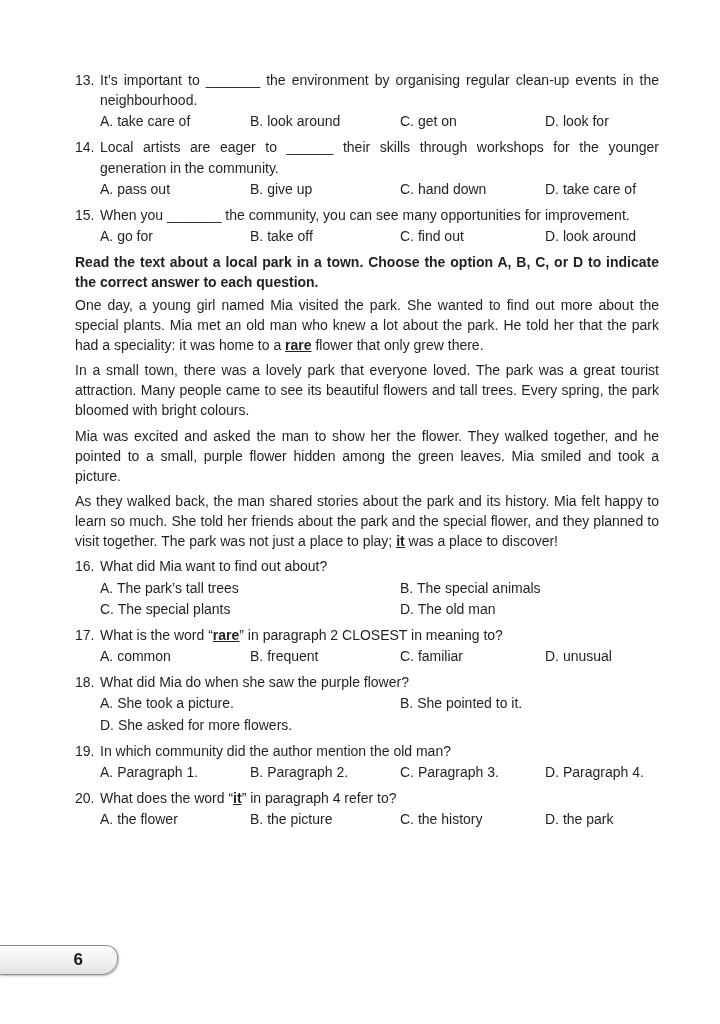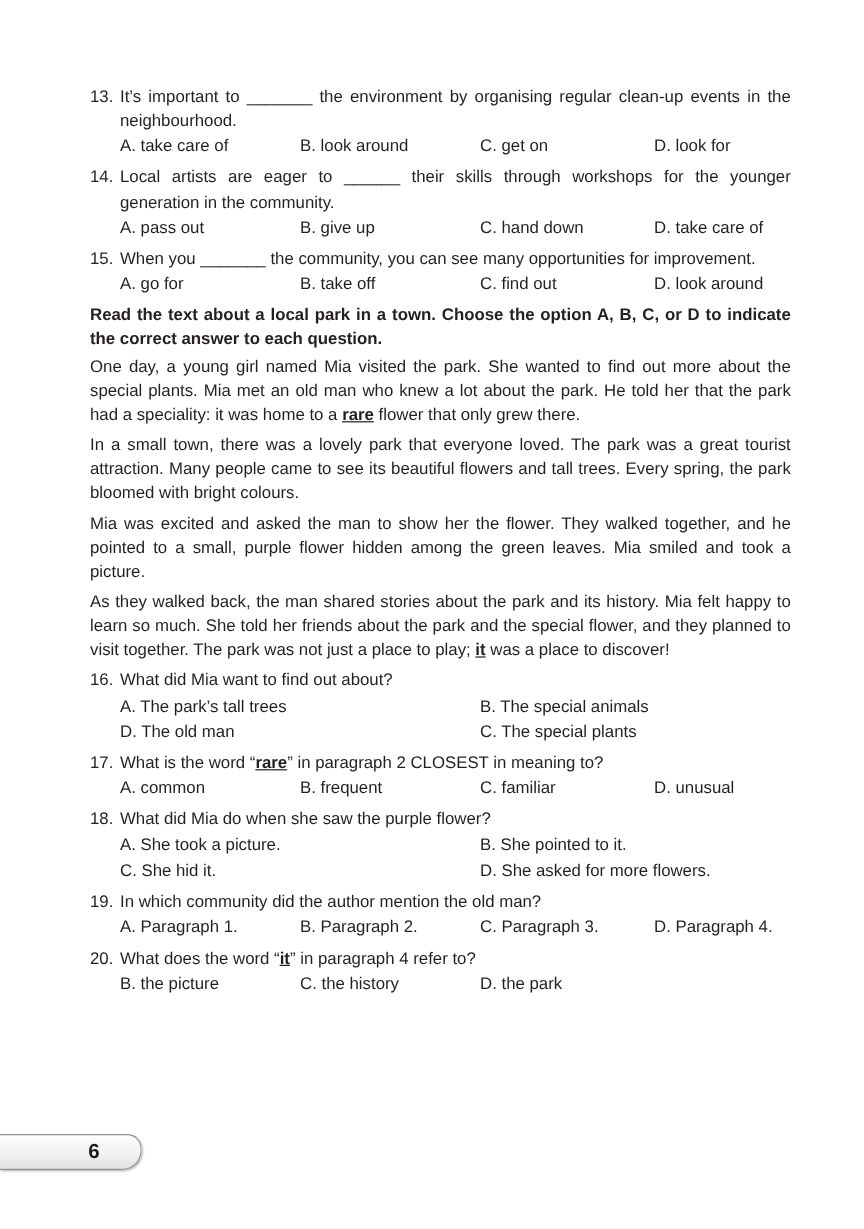--- a/index.html
+++ b/index.html
@@ -97,50 +97,50 @@
 
   <div class="para"><span>One day, a young girl named Mia visited the park. She wanted to find out more about the special plants. Mia met an old man who knew a lot about the park. He told her that the park had a speciality: it was home to a </span><span class="seg-bu">rare</span><span> flower that only grew there.</span></div>
   <div class="para"><span>In a small town, there was a lovely park that everyone loved. The park was a great tourist attraction. Many people came to see its beautiful flowers and tall trees. Every spring, the park bloomed with bright colours.</span></div>
   <div class="para"><span>Mia was excited and asked the man to show her the flower. They walked together, and he pointed to a small, purple flower hidden among the green leaves. Mia smiled and took a picture.</span></div>
   <div class="para"><span>As they walked back, the man shared stories about the park and its history. Mia felt happy to learn so much. She told her friends about the park and the special flower, and they planned to visit together. The park was not just a place to play; </span><span class="seg-bu">it</span><span> was a place to discover!</span></div>
 
   <div class="q"><span class="qnum">16.</span><span><span>What did Mia want to find out about?</span></span></div>
   <div class="opts opts-2">
     <span><span>A.</span> <span>The park’s tall trees</span></span>
     <span><span>B.</span> <span>The special animals</span></span>
+    <span><span>C.</span> <span>The special plants</span></span>
     <span><span>D.</span> <span>The old man</span></span>
-    <span><span>C.</span> <span>The special plants</span></span>
   </div>
 
   <div class="q"><span class="qnum">17.</span><span><span>What is the word “</span><span class="seg-bu">rare</span><span>” in paragraph 2 CLOSEST in meaning to?</span></span></div>
   <div class="opts opts-4">
     <span><span>A.</span> <span>common</span></span>
     <span><span>B.</span> <span>frequent</span></span>
     <span><span>C.</span> <span>familiar</span></span>
     <span><span>D.</span> <span>unusual</span></span>
   </div>
 
   <div class="q"><span class="qnum">18.</span><span><span>What did Mia do when she saw the purple flower?</span></span></div>
   <div class="opts opts-2">
     <span><span>A.</span> <span>She took a picture.</span></span>
     <span><span>B.</span> <span>She pointed to it.</span></span>
-    <span><span>C.</span> <span>She hid it.</span></span>
     <span><span>D.</span> <span>She asked for more flowers.</span></span>
   </div>
 
   <div class="q"><span class="qnum">19.</span><span><span>In which community did the author mention the old man?</span></span></div>
   <div class="opts opts-4">
     <span><span>A.</span> <span>Paragraph 1.</span></span>
     <span><span>B.</span> <span>Paragraph 2.</span></span>
     <span><span>C.</span> <span>Paragraph 3.</span></span>
     <span><span>D.</span> <span>Paragraph 4.</span></span>
   </div>
 
   <div class="q"><span class="qnum">20.</span><span><span>What does the word “</span><span class="seg-bu">it</span><span>” in paragraph 4 refer to?</span></span></div>
   <div class="opts opts-4">
+    <span><span>A.</span> <span>the flower</span></span>
     <span><span>B.</span> <span>the picture</span></span>
     <span><span>C.</span> <span>the history</span></span>
     <span><span>D.</span> <span>the park</span></span>
   </div>
 
 </div>
 
 <div class="page-tab"><span>6</span></div>
 
 </body></html>

